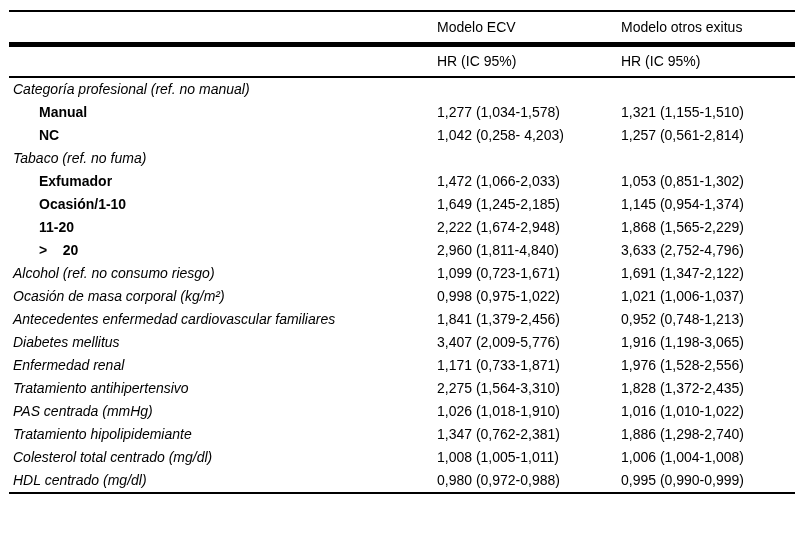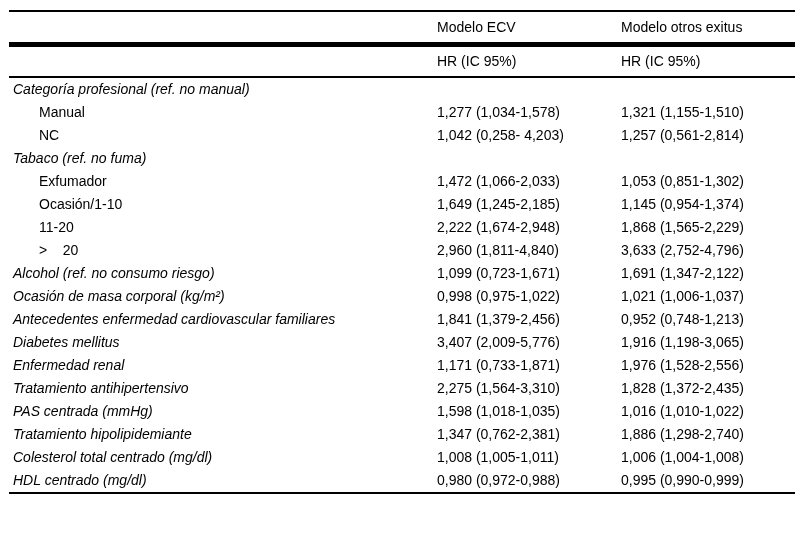--- a/index.html
+++ b/index.html
@@ -34,21 +34,21 @@
     }
     tbody td {
       padding: 3px 0 4px 0;
       vertical-align: top;
       white-space: pre;
       overflow: hidden;
     }
     tbody tr:last-child td { border-bottom: 2px solid #000; }
 
     td.label { font-style: italic; padding-left: 4px; }
-    td.label.sub { font-style: normal; padding-left: 30px; }
+    td.label.sub { font-style: normal; padding-left: 30px; font-weight: bold; }
     thead td { font-style: normal; }
     td.val { font-style: normal; }
   </style>
 </head>
 <body>
 
 <div class="table-wrap">
   <table>
     <colgroup>
       <col class="c-label">
@@ -133,21 +133,21 @@
         <td class="val">1,171 (0,733-1,871)</td>
         <td class="val">1,976 (1,528-2,556)</td>
       </tr>
       <tr>
         <td class="label">Tratamiento antihipertensivo</td>
         <td class="val">2,275 (1,564-3,310)</td>
         <td class="val">1,828 (1,372-2,435)</td>
       </tr>
       <tr>
         <td class="label">PAS centrada (mmHg)</td>
-        <td class="val">1,598 (1,018-1,035)</td>
+        <td class="val">1,026 (1,018-1,910)</td>
         <td class="val">1,016 (1,010-1,022)</td>
       </tr>
       <tr>
         <td class="label">Tratamiento hipolipidemiante</td>
         <td class="val">1,347 (0,762-2,381)</td>
         <td class="val">1,886 (1,298-2,740)</td>
       </tr>
       <tr>
         <td class="label">Colesterol total centrado (mg/dl)</td>
         <td class="val">1,008 (1,005-1,011)</td>

